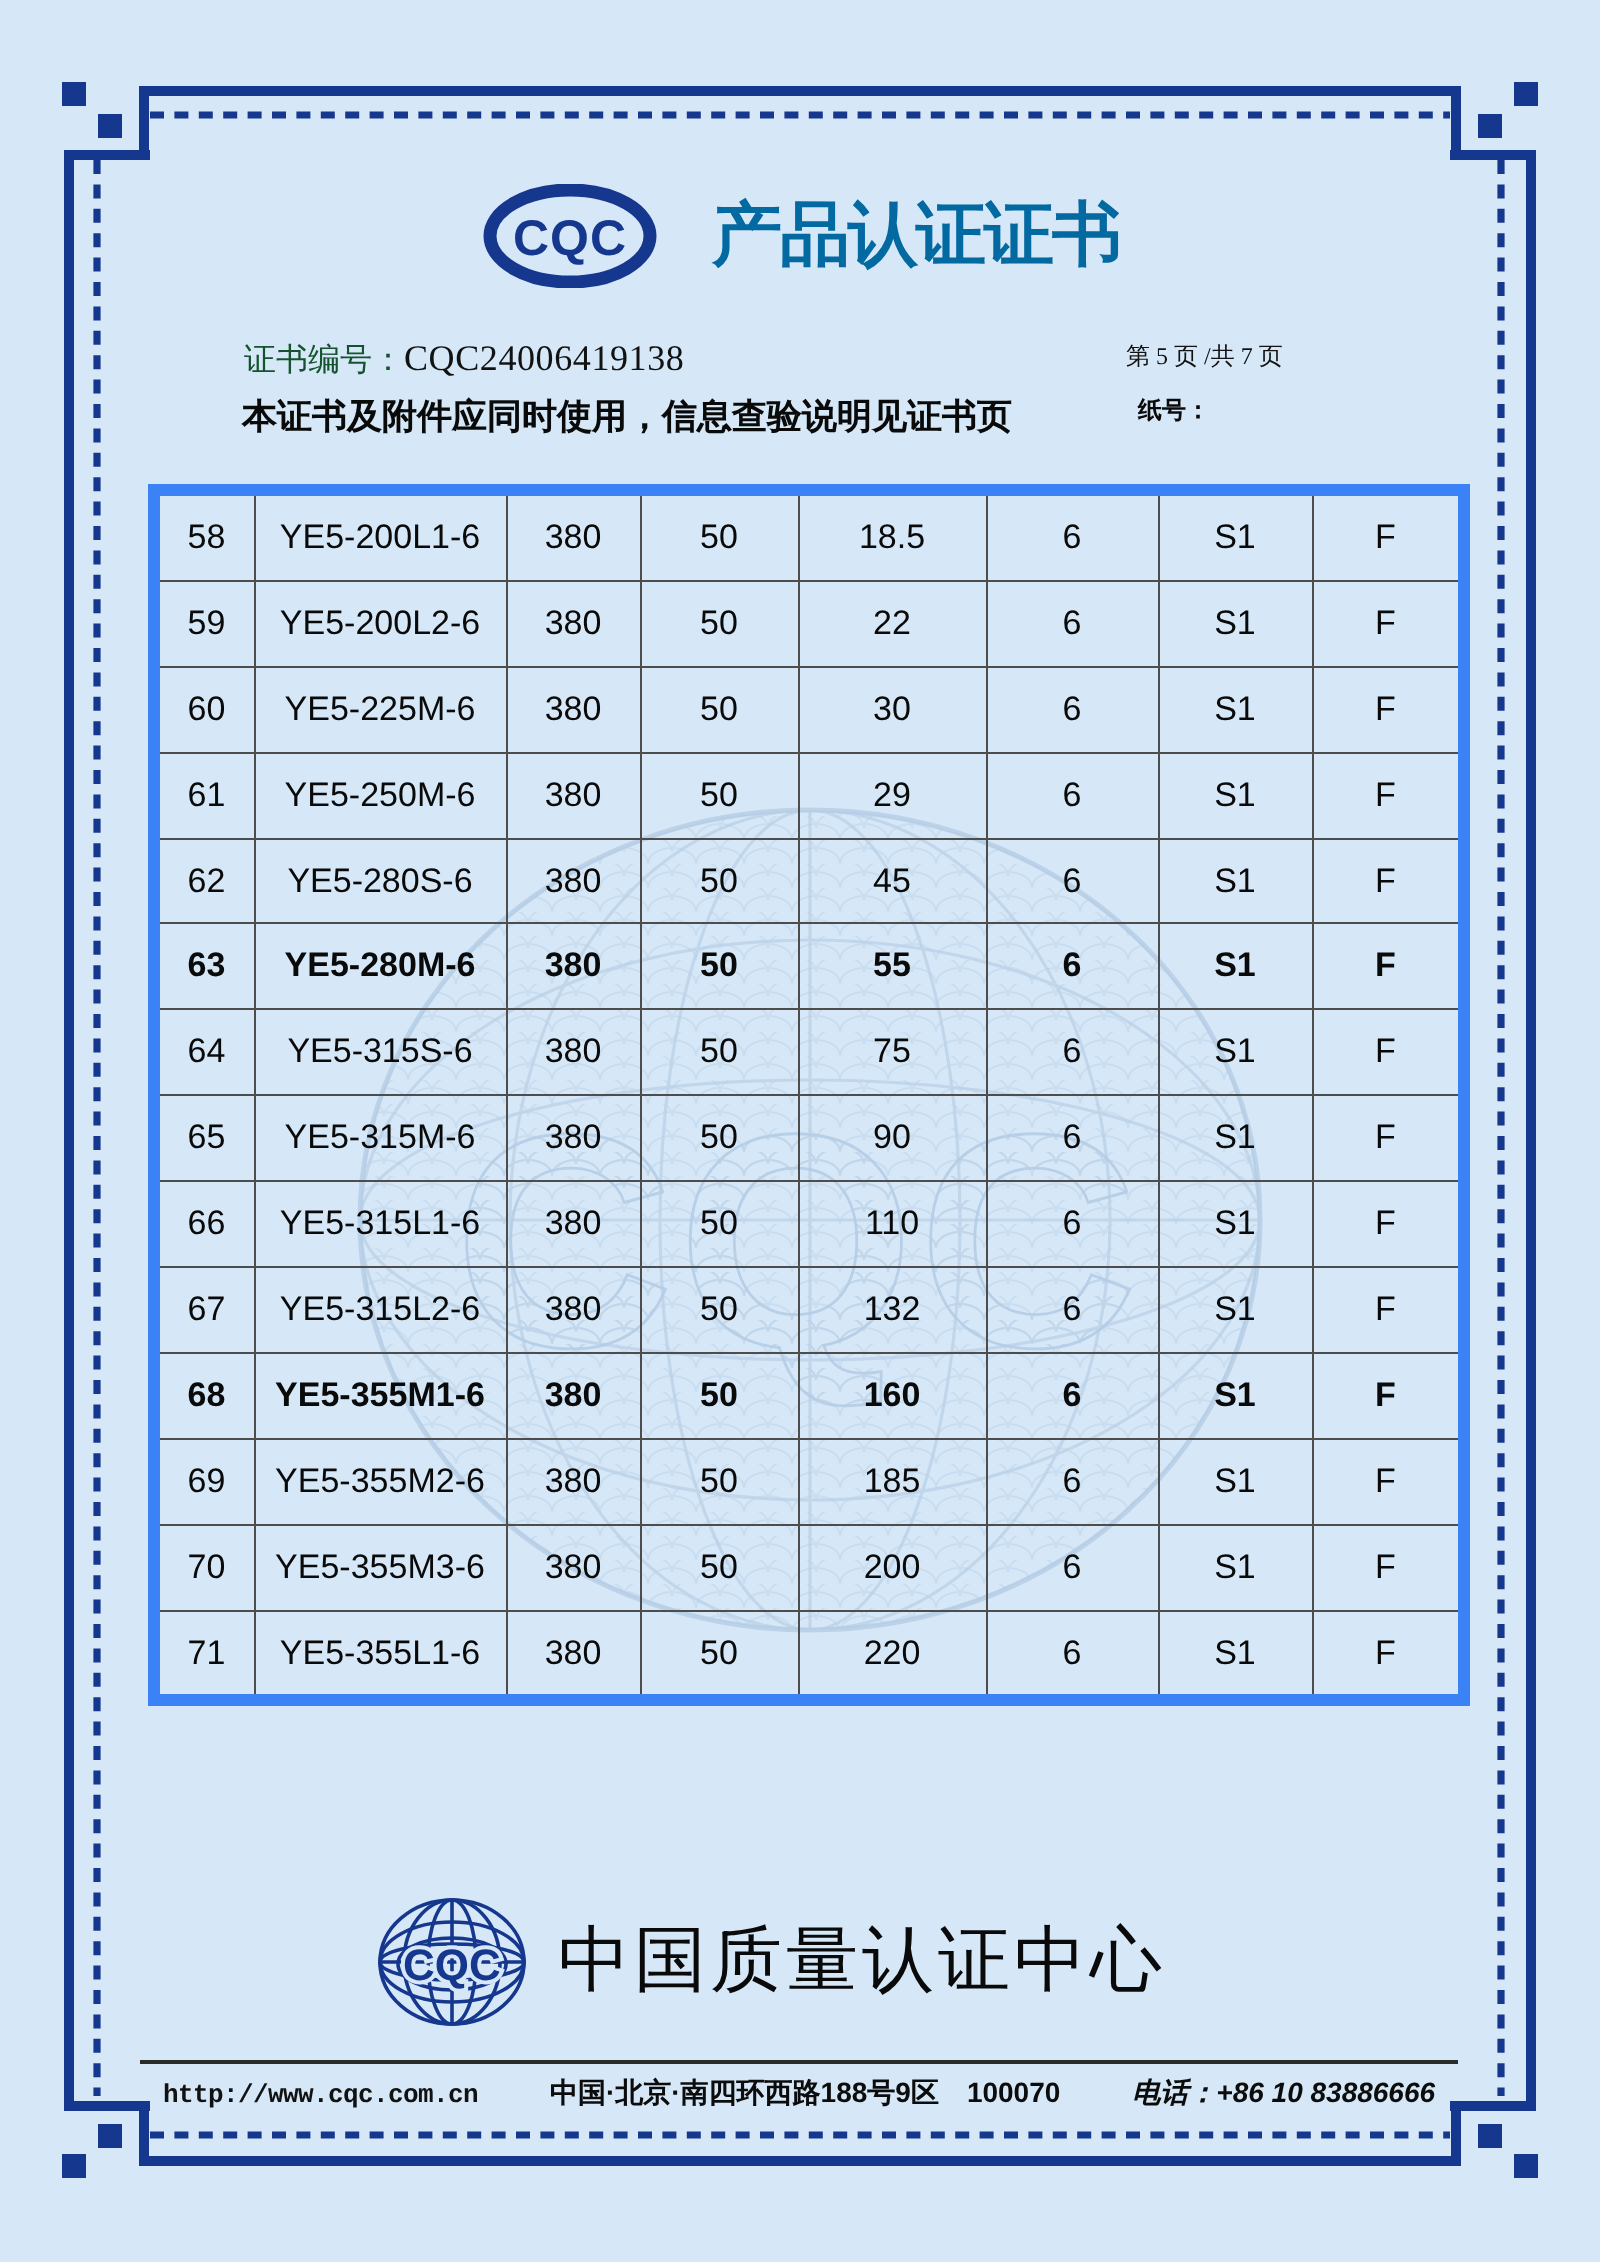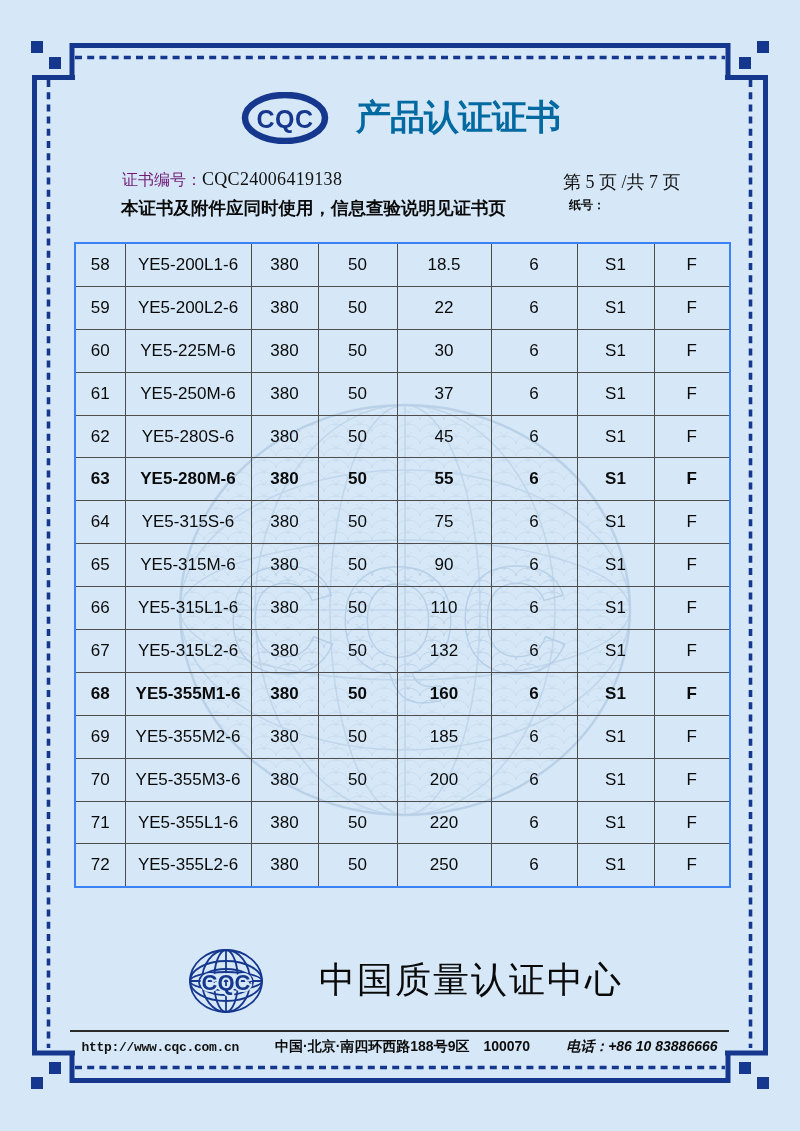--- a/index.html
+++ b/index.html
@@ -11,42 +11,42 @@
   .layer { position:absolute; left:0; top:0; pointer-events:none; }
 
   
   .cqc-oval-logo { position:absolute; left:241px; top:92px; width:88px; height:52px; }
   .page-title {
     position:absolute; left:356px; top:94px;
     font-size:35px; font-weight:bold; color:#0369a1; letter-spacing:-1px;
     font-family:"Liberation Sans", sans-serif; white-space:nowrap;
   }
   .meta-line1 { position:absolute; left:122px; top:169px; width:607px; }
-  .cert-label { font-family:"Liberation Serif", serif; font-size:16px; color:#701a75; }
+  .cert-label { font-family:"Liberation Serif", serif; font-size:16px; color:#14532d; }
   .cert-number { font-family:"Liberation Serif", serif; font-size:18px; color:#121212; letter-spacing:.3px; }
-  .page-info { position:absolute; left:441px; top:1px; font-family:"Liberation Serif", serif; font-size:18px; color:#121212; white-space:nowrap; }
+  .page-info { position:absolute; left:441px; top:1px; font-family:"Liberation Serif", serif; font-size:12px; color:#121212; white-space:nowrap; }
   .meta-line2 { position:absolute; left:121px; top:196px; width:608px; }
   .notice { font-size:17.5px; font-weight:bold; color:#0a0a0a; }
   .paper-label { position:absolute; left:448px; top:1px; font-size:12px; font-weight:bold; color:#0a0a0a; }
 
   
   .spec-table-wrap { position:absolute; left:74px; top:242px; }
-  table.spec { border-collapse:collapse; table-layout:fixed; width:655px; border:2px solid #3b82f6;padding-left:42px; }
+  table.spec { border-collapse:collapse; table-layout:fixed; width:655px; border:6px solid #3b82f6;padding-left:42px; }
   table.spec td {
     border:1px solid #4d4d4d; height:41.9px; text-align:center; vertical-align:middle;
     font-size:17px; color:#0a0a0a; font-family:"Liberation Sans", sans-serif;
     padding:0; overflow:hidden; white-space:nowrap;
   }
   table.spec tr.bold td { font-weight:bold; }
 
   
   .cqc-globe-logo { position:absolute; left:188px; top:948px; width:76px; height:66px; }
   .org-name {
     position:absolute; left:279px; top:956px; font-size:36px; color:#0a0a0a;
-    font-weight:500; letter-spacing:2px; white-space:nowrap;margin-left:40px;
+    font-weight:500; letter-spacing:2px; white-space:nowrap;
   }
   .footer-sep { position:absolute; left:70px; top:1030px; width:659px; height:2px; background:#2b2b2b; }
   .footer-row {
     position:absolute; left:70px; top:1038px; width:659px;
     display:flex; justify-content:center; align-items:baseline;gap:36px;
   }
   .footer-url { font-family:"Liberation Mono", monospace; font-weight:bold; font-size:13px; color:#111; letter-spacing:-0.3px; }
   .footer-address { font-size:14px; font-weight:600; color:#0c0c0c; }
   .footer-phone { font-size:14px; font-weight:600; color:#0c0c0c;font-style:italic; }
 </style>
@@ -162,21 +162,21 @@
             <td>30</td>
             <td>6</td>
             <td>S1</td>
             <td>F</td>
           </tr>
           <tr>
             <td>61</td>
             <td>YE5-250M-6</td>
             <td>380</td>
             <td>50</td>
-            <td>37</td>
+            <td>29</td>
             <td>6</td>
             <td>S1</td>
             <td>F</td>
           </tr>
           <tr>
             <td>62</td>
             <td>YE5-280S-6</td>
             <td>380</td>
             <td>50</td>
             <td>45</td>
@@ -263,30 +263,20 @@
             <td>6</td>
             <td>S1</td>
             <td>F</td>
           </tr>
           <tr>
             <td>71</td>
             <td>YE5-355L1-6</td>
             <td>380</td>
             <td>50</td>
             <td>220</td>
-            <td>6</td>
-            <td>S1</td>
-            <td>F</td>
-          </tr>
-          <tr>
-            <td>72</td>
-            <td>YE5-355L2-6</td>
-            <td>380</td>
-            <td>50</td>
-            <td>250</td>
             <td>6</td>
             <td>S1</td>
             <td>F</td>
           </tr>
         </tbody>
     </table>
   </div>
 
   <svg class="cqc-globe-logo" viewBox="0 0 76 66">
     <g fill="none" stroke="#16378e" stroke-width="1.8">

